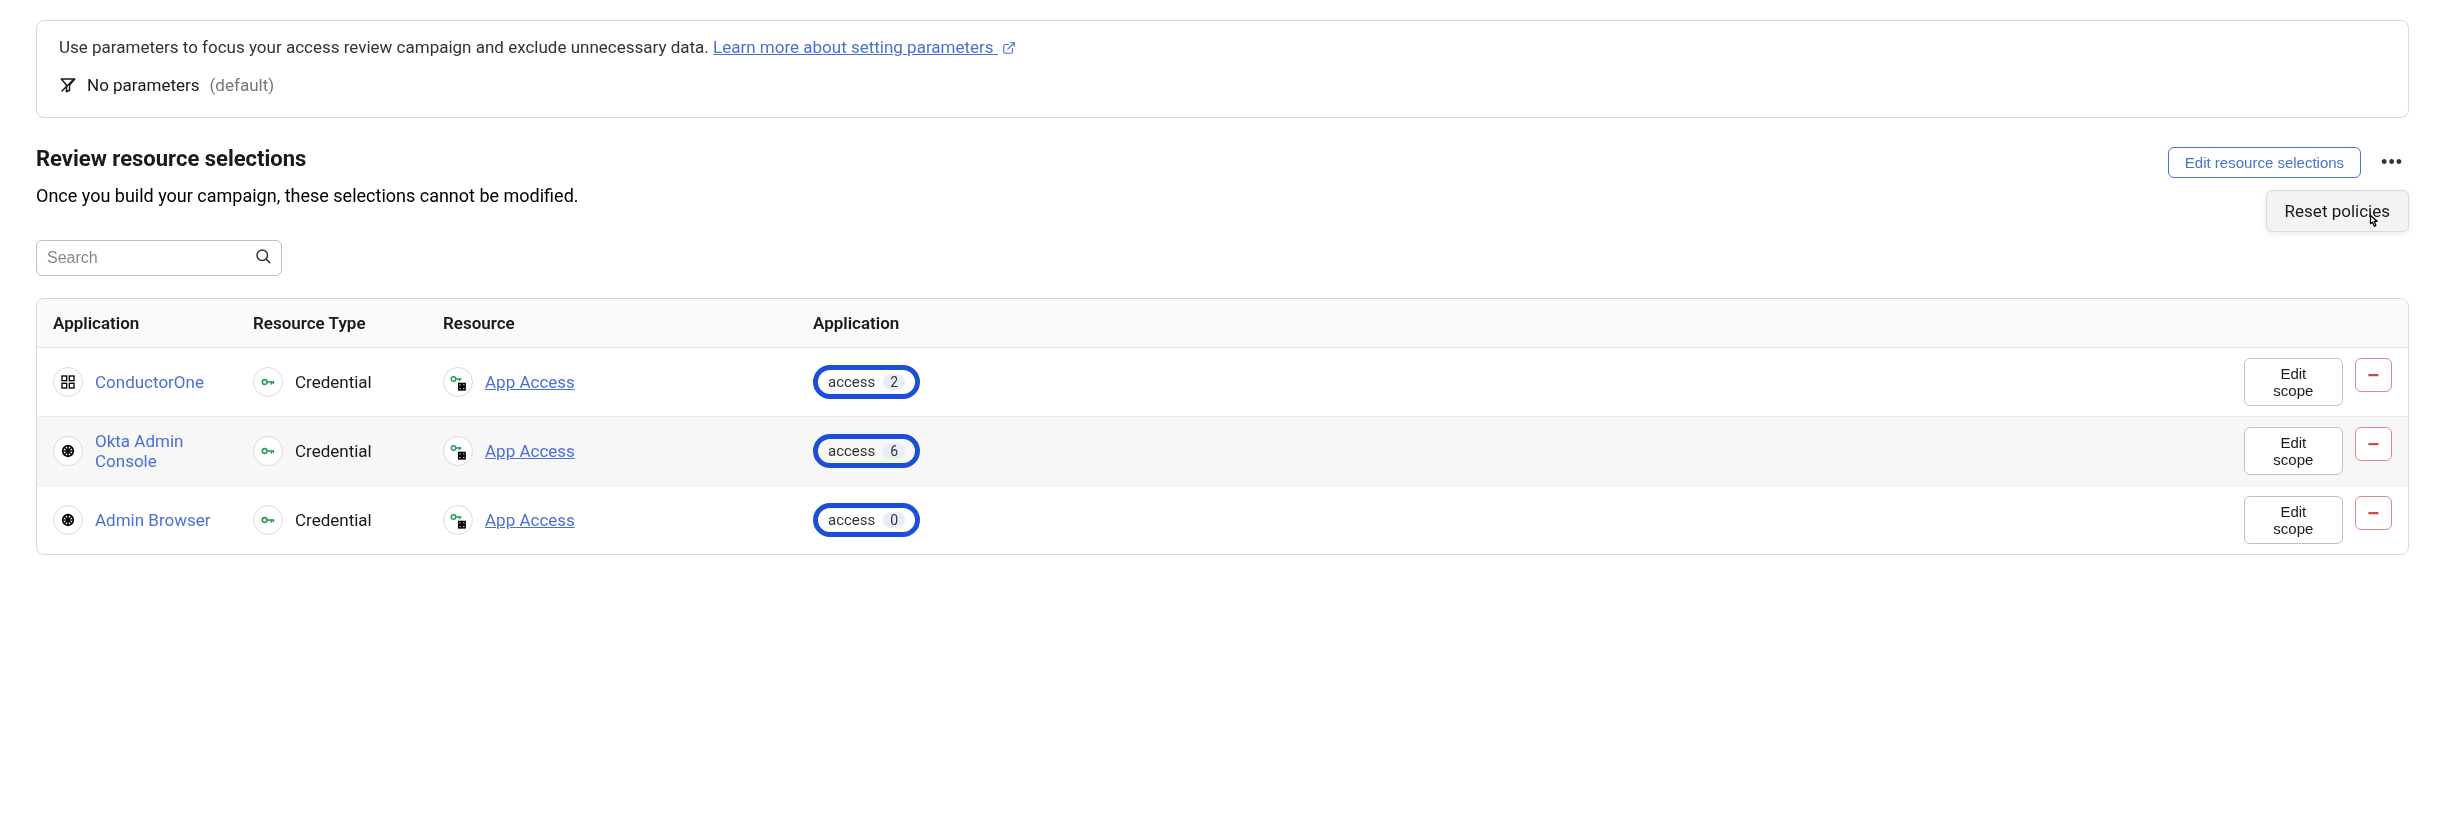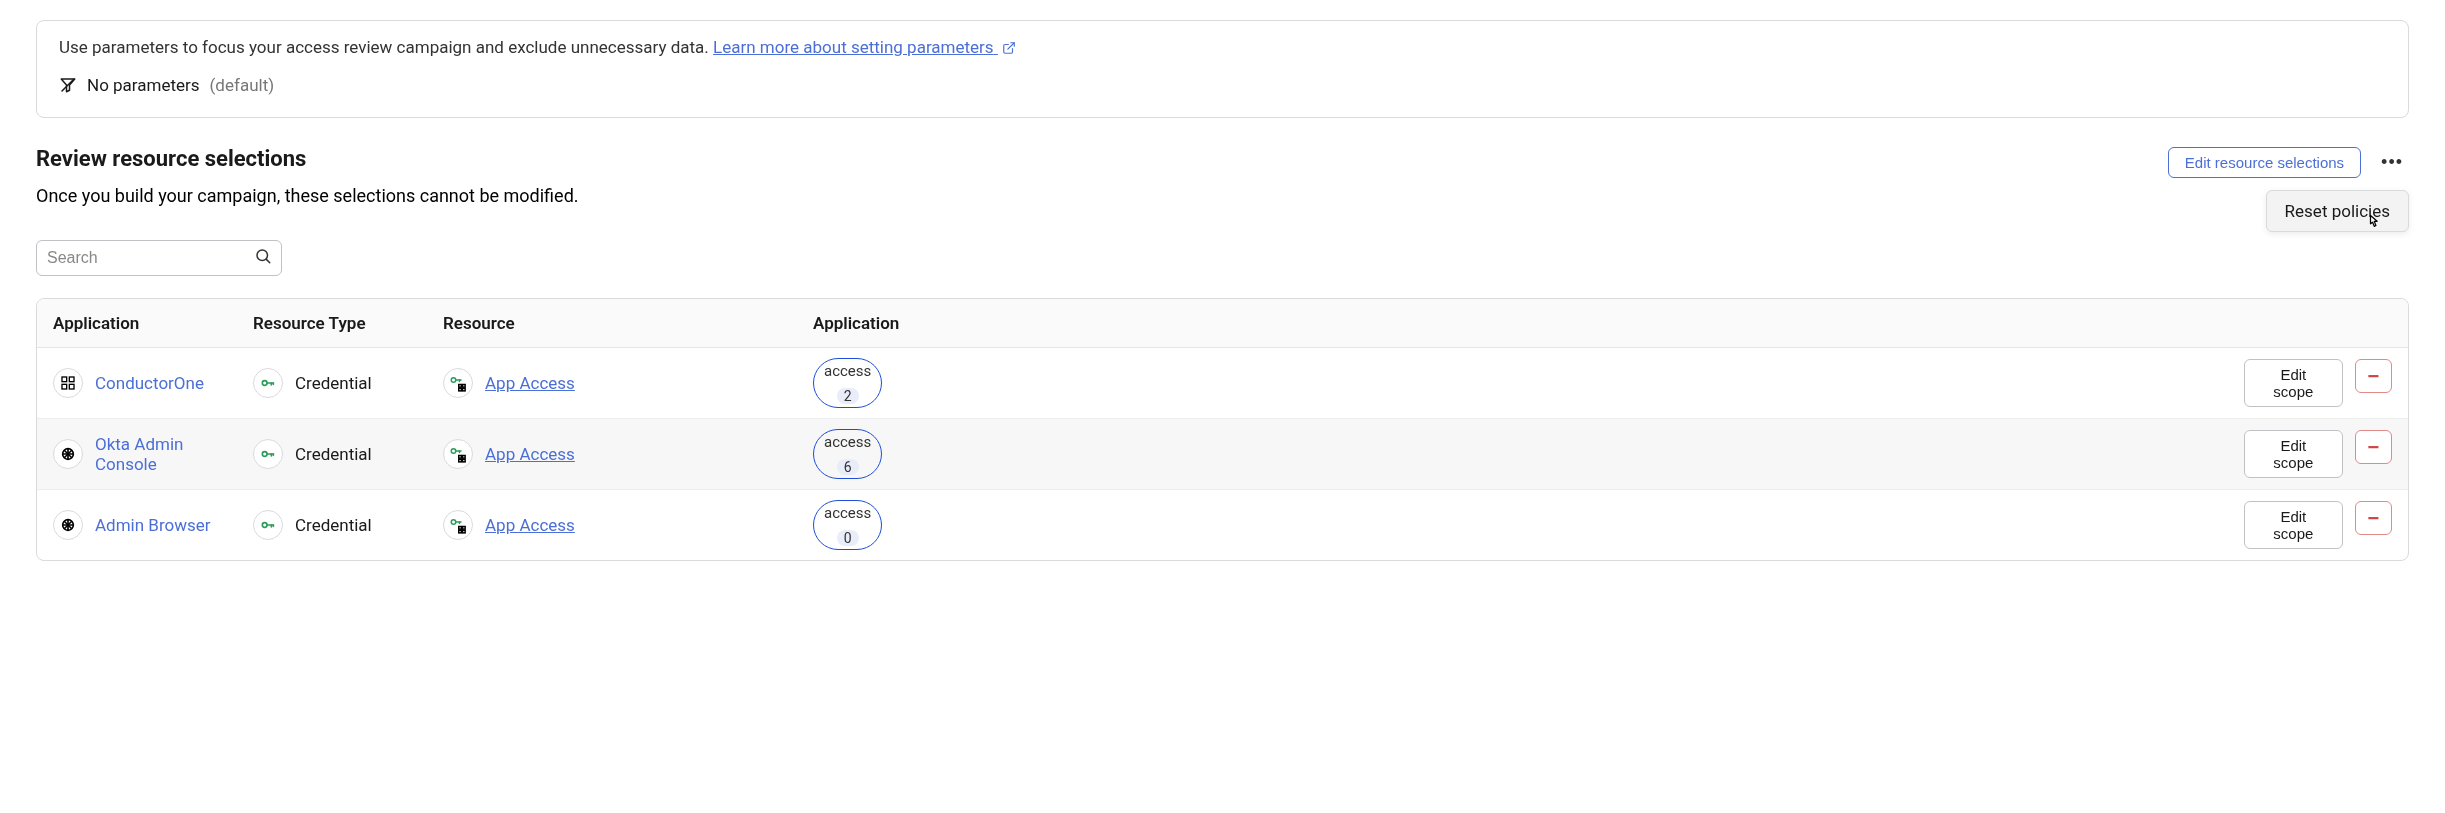--- a/index.html
+++ b/index.html
@@ -208,26 +208,25 @@
     }
     .resource-cell {
       display: flex;
       align-items: center;
       gap: 12px;
     }
     .badge {
       display: inline-flex;
       align-items: center;
       gap: 8px;
-      border: 1px solid #1d4ed8;
+      border: 5px solid #1d4ed8;
       border-radius: 999px;
       padding: 3px 10px;
       font-size: 15px;
       color: #333;
-      flex-direction: column;
     }
     .badge-count {
       background: #e8edf9;
       border-radius: 999px;
       padding: 0 7px;
       font-size: 14px;
       min-width: 20px;
       text-align: center;
     }
     .actions-cell {

